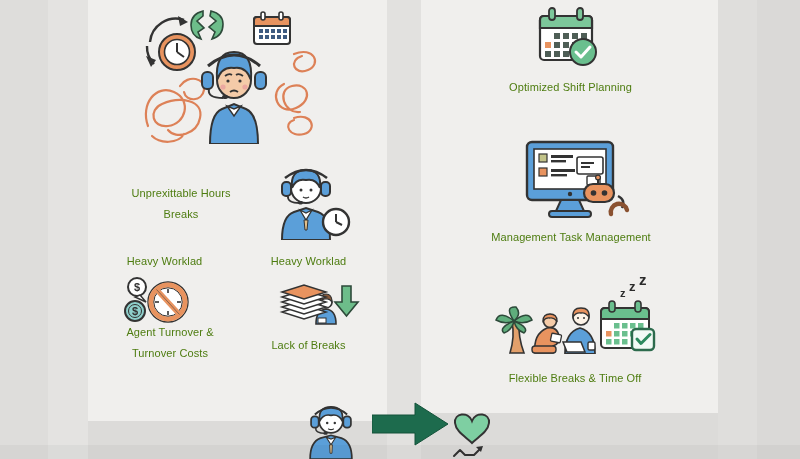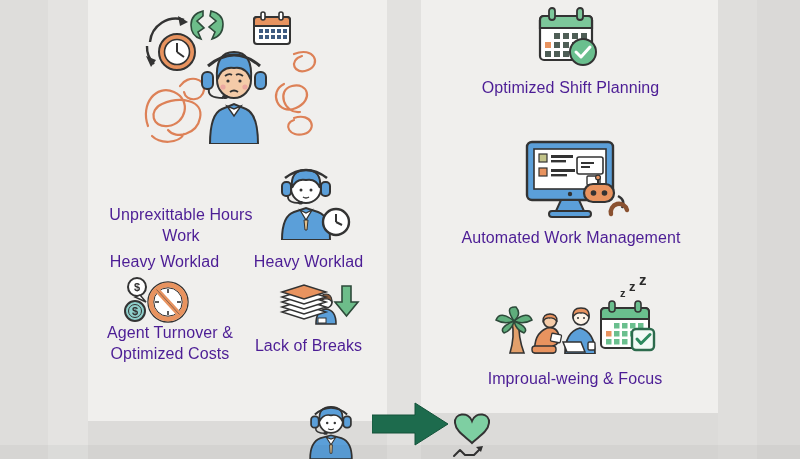--- a/index.html
+++ b/index.html
@@ -10,22 +10,22 @@
     overflow:hidden;
     font-family:"Liberation Sans", sans-serif;
   }
   .bg-strip{position:absolute;top:0;height:459px;}
   .panel{
     position:absolute;top:0;
     background:#f0efed;
   }
   .label{
     position:absolute;
-    color:#4c1d95;
-    font-size:16px;
+    color:#4d7c0f;
+    font-size:11px;
     line-height:21px;
     font-weight:500;
     text-align:center;
     letter-spacing:0.1px;
   }
   .icon{position:absolute;}
   .icon svg{display:block;width:100%;height:100%;}
   .zed{
     position:absolute;
     color:#2b2b2b;
@@ -321,43 +321,43 @@
   </div>
 
   <div class="icon" style="left:450px;top:406px;width:44px;height:53px;">
     <svg viewBox="0 0 44 53">
       <path d="M22 15 C18 5 4 7 5 17 C6 26 16 31 22 37 C28 31 38 26 39 17 C40 7 26 5 22 15 Z" fill="#7ecfa2" stroke="#333" stroke-width="2"></path>
       <path d="M4 50 L10 44 L15 49 L24 49 L31 42" fill="none" stroke="#333" stroke-width="2" stroke-linecap="round" stroke-linejoin="round"></path>
       <polygon points="33,40 26,41 31,46" fill="#333"></polygon>
     </svg>
   </div>
 
-  <div class="label" style="left:96px;top:183px;width:170px;margin-top:21px;">
+  <div class="label" style="left:96px;top:183px;width:170px;">
     <div>Unprexittable Hours</div>
-    <div>Work</div>
+    <div>Breaks</div>
   </div>
 
   <div class="label" style="left:92px;top:251px;width:145px;">Heavy Worklad</div>
 
   <div class="label" style="left:236px;top:251px;width:145px;">Heavy Worklad</div>
 
   <div class="label" style="left:95px;top:322px;width:150px;">
     <div>Agent Turnover &amp;</div>
-    <div>Optimized Costs</div>
+    <div>Turnover Costs</div>
   </div>
 
   <div class="label" style="left:236px;top:335px;width:145px;">Lack of Breaks</div>
 
   <div class="label" style="left:458px;top:77px;width:225px;">
     <div>Optimized Shift Planning</div>
   </div>
 
   <div class="label" style="left:452px;top:227px;width:238px;">
-    <div>Automated Work Management</div>
+    <div>Management Task Management</div>
   </div>
 
   <div class="label" style="left:455px;top:368px;width:240px;">
-    <div>Improual-weing &amp; Focus</div>
+    <div>Flexible Breaks &amp; Time Off</div>
   </div>
 
   <div class="bottom-shade"></div>
 
 </div>
 
 </body></html>

